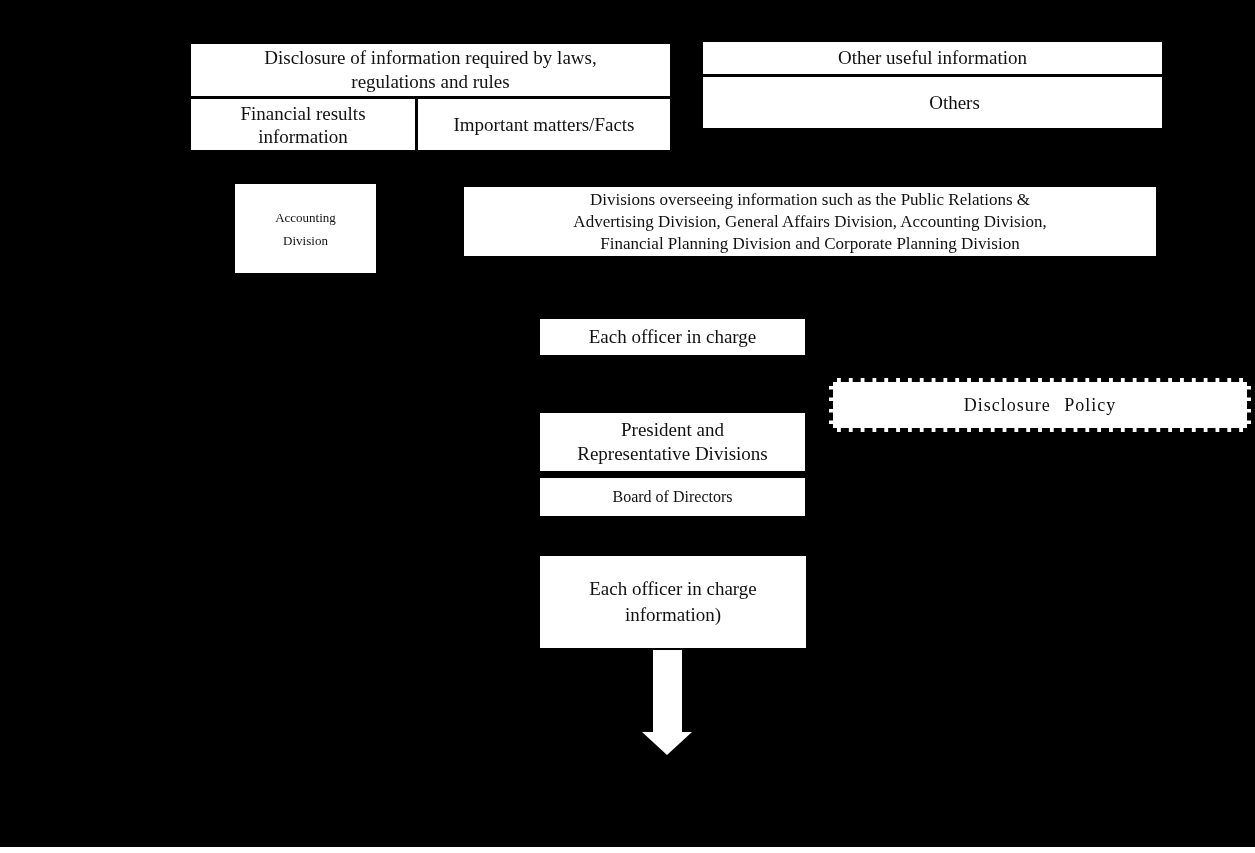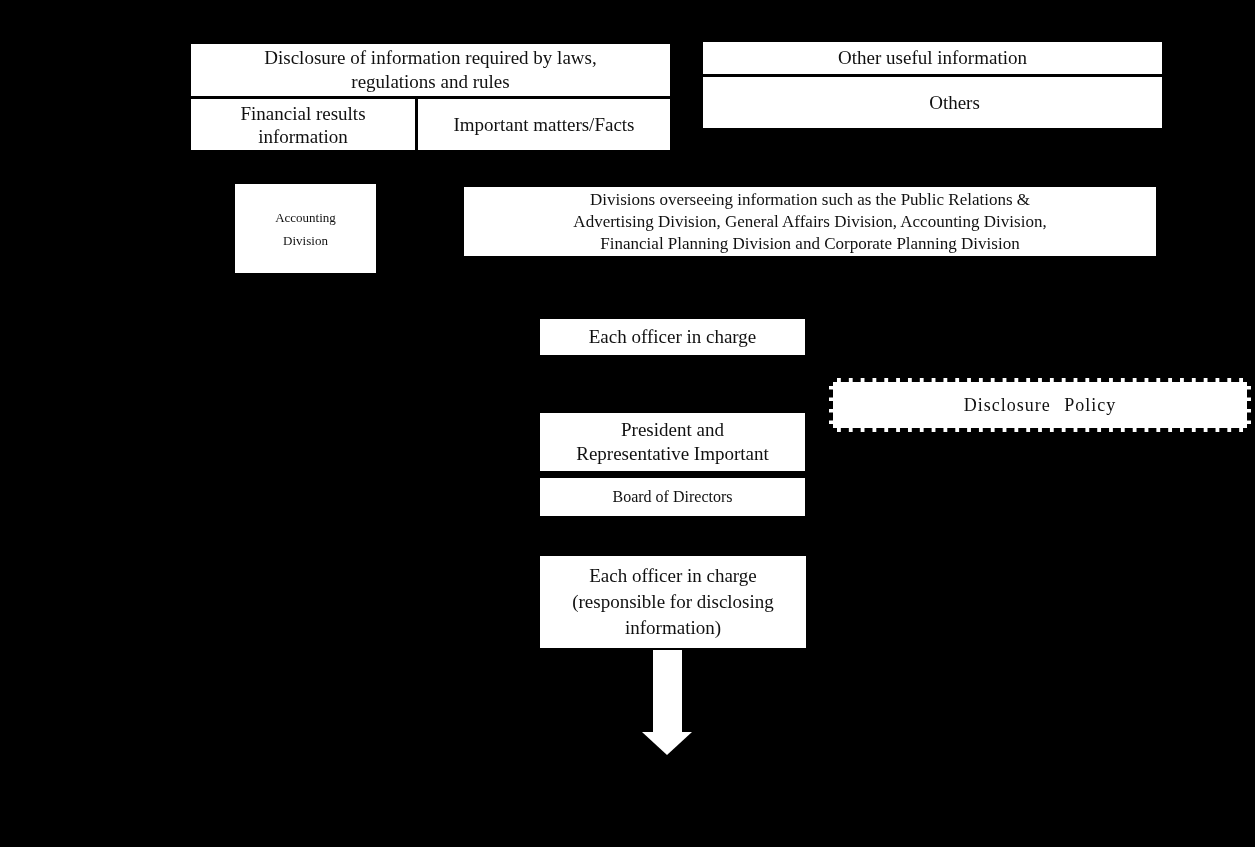--- a/index.html
+++ b/index.html
@@ -158,34 +158,33 @@
     <span class="ln">Advertising Division, General Affairs Division, Accounting Division,</span>
     <span class="ln">Financial Planning Division and Corporate Planning Division</span>
   </div>
 
   <div class="box officer1-box">
     <span class="ln">Each officer in charge</span>
   </div>
 
   <div class="box president-box">
     <span class="ln">President and</span>
-    <span class="ln">Representative Important</span>
+    <span class="ln">Representative Divisions</span>
   </div>
 
   <div class="box policy-box">
     <span class="ln">Disclosure Policy</span>
   </div>
 
   <div class="box board-box">
     <span class="ln">Board of Directors</span>
   </div>
 
   <div class="box officer2-box">
     <span class="ln">Each officer in charge</span>
-    <span class="ln">(responsible for disclosing</span>
     <span class="ln">information)</span>
   </div>
 
   <svg class="down-arrow" viewBox="0 0 52 106" xmlns="http://www.w3.org/2000/svg">
     <rect x="12" y="0" width="29" height="83" fill="#ffffff"></rect>
     <polygon points="1,82 51,82 26,105" fill="#ffffff"></polygon>
   </svg>
 
   <div class="bottom-strip"></div>
 

